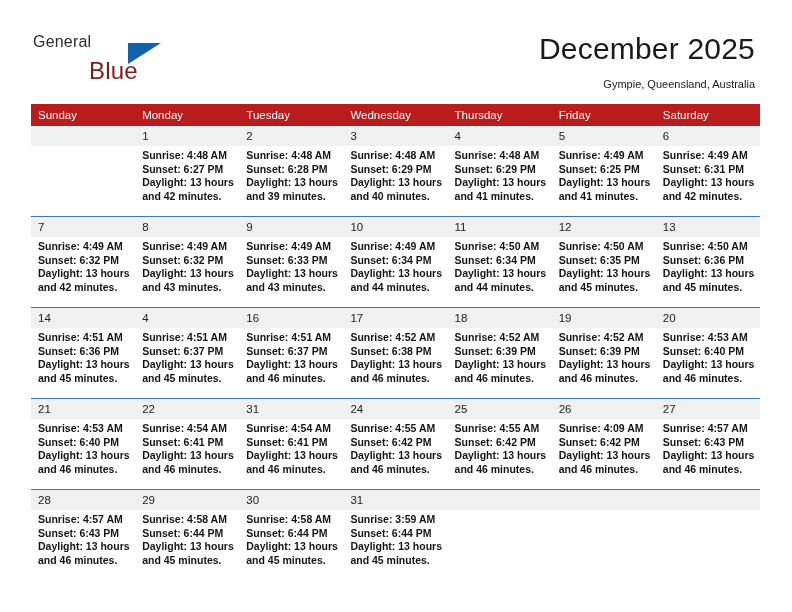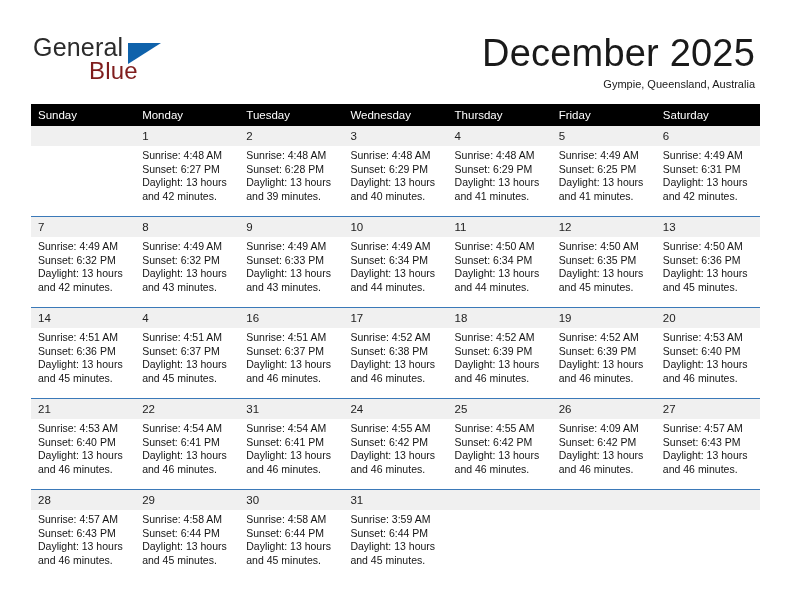--- a/index.html
+++ b/index.html
@@ -32,21 +32,21 @@
     position: absolute;
     left: 33px;
     top: 33px;
     width: 200px;
     height: 52px;
   }
   .logo-general {
     position: absolute;
     left: 0;
     top: 0;
-    font-size: 25px;
+    font-size: 16px;
     letter-spacing: 0.2px;
     color: #2b2b2b;
     font-family: "Liberation Sans", sans-serif;
   }
   .logo-blue {
     position: absolute;
     left: 56px;
     top: 24px;
     font-size: 24px;
     letter-spacing: 0.2px;
@@ -59,21 +59,21 @@
     top: 10px;
     width: 0;
     height: 0;
     border-left: 33px solid #0f62ab;
     border-bottom: 21px solid transparent;
   }
   .title {
     position: absolute;
     right: 37px;
     top: 32px;
-    font-size: 38px;
+    font-size: 30px;
     color: #1a1a1a;
     font-weight: normal;
     letter-spacing: 0.2px;
     white-space: nowrap;
   }
   .subtitle {
     position: absolute;
     right: 37px;
     top: 78px;
     font-size: 11px;
@@ -87,21 +87,21 @@
     left: 31px;
     top: 104px;
     width: 729px;
   }
   table.cal {
     border-collapse: collapse;
     width: 729px;
     table-layout: fixed;
   }
   table.cal th {
-    background: #000000;
+    background: #b91c1c;
     color: #ffffff;
     font-size: 11.5px;
     font-weight: normal;
     text-align: left;
     padding: 5px 0 5px 7px;
     height: 11px;
     border: none;
   }
   td.day {
     vertical-align: top;
@@ -125,20 +125,21 @@
     line-height: 12px;
   }
   td.day.empty .daynum {
     color: transparent;
   }
   .info {
     padding: 3px 6px 0 7px;
     font-size: 10.5px;
     line-height: 13.6px;
     color: #141414;
+    font-weight: bold;
   }
   .info div {
     white-space: nowrap;
   }
 </style>
 </head>
 <body>
 
 <div class="page">
 

